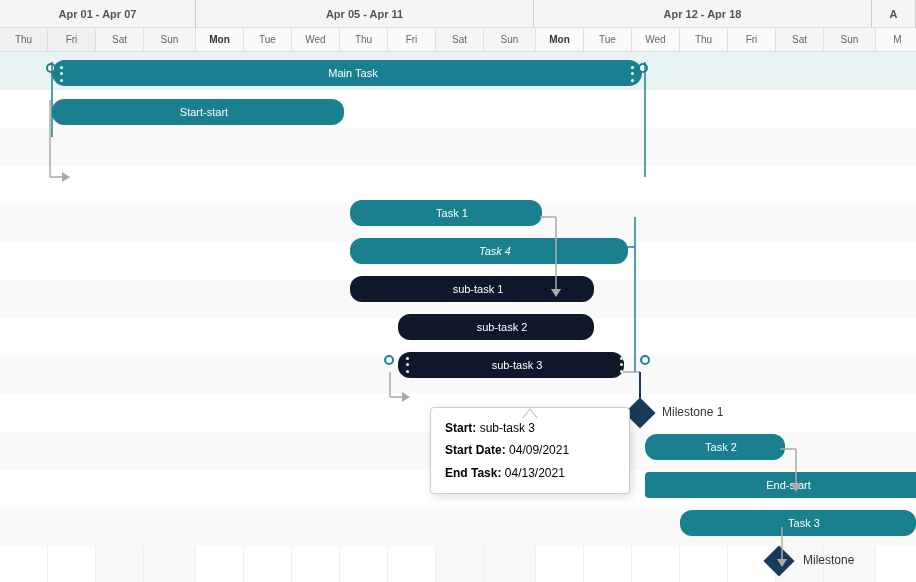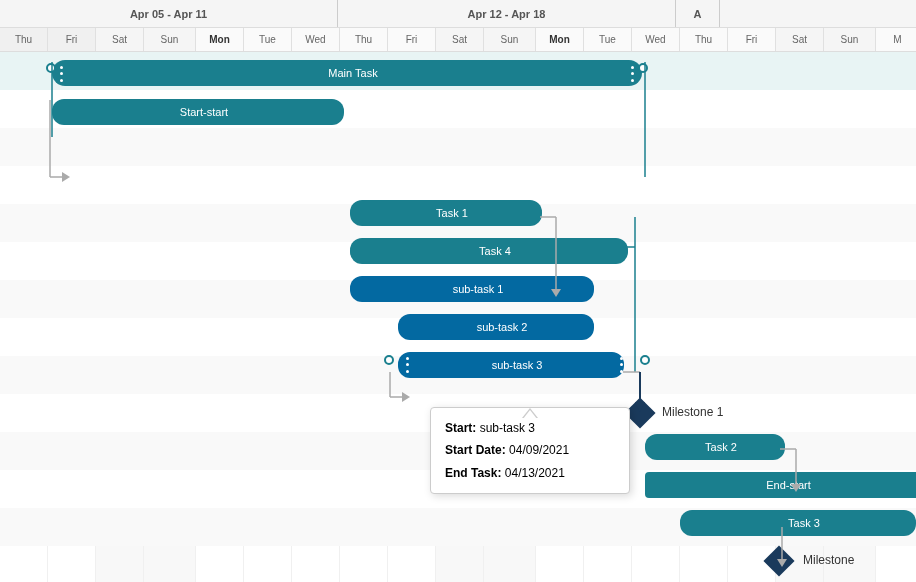--- a/index.html
+++ b/index.html
@@ -84,21 +84,21 @@
       justify-content: center;
       font-size: 11px;
       font-weight: 500;
       color: #fff;
       cursor: pointer;
       white-space: nowrap;
       padding-left: 12px;
     }
 
     .bar-teal { background: #1a7f8e; }
-    .bar-green { background: #0369a1; }
+    .bar-green { background: #0f172a; }
 
     
     .milestone {
       position: absolute;
       width: 22px;
       height: 22px;
       background: #1a3a5c;
       transform: rotate(45deg);
     }
 
@@ -160,20 +160,21 @@
       color: #333;
       font-weight: 400;
     }
   </style>
 </head>
 <body>
 
 <div class="gantt-container">
 
   <div class="header-weeks">
+    <div class="week-cell" style="width:196px">Apr 01 - Apr 07</div>
     <div class="week-cell" style="width:338px">Apr 05 - Apr 11</div>
     <div class="week-cell" style="width:338px">Apr 12 - Apr 18</div>
     <div class="week-cell" style="width:44px">A</div>
   </div>
 
   <div class="header-days">
     <div class="day-cell" style="width:48px;background:#f0f0f0">Thu</div>
     <div class="day-cell" style="width:48px;background:#f0f0f0">Fri</div>
     <div class="day-cell" style="width:48px;background:#f5f5f5">Sat</div>
     <div class="day-cell" style="width:52px;background:#f5f5f5">Sun</div>
@@ -277,21 +278,21 @@
     <div style="position:absolute;left:628px;top:12px;width:8px;height:20px;display:flex;flex-direction:column;justify-content:space-around;align-items:center;">
       <div style="width:3px;height:3px;background:#fff;border-radius:50%"></div>
       <div style="width:3px;height:3px;background:#fff;border-radius:50%"></div>
       <div style="width:3px;height:3px;background:#fff;border-radius:50%"></div>
     </div>
 
     <div class="bar bar-teal" style="left:52px;top:47px;width:292px;height:26px;">Start-start</div>
 
     <div class="bar bar-teal" style="left:350px;top:148px;width:192px;height:26px;">Task 1</div>
 
-    <div class="bar bar-teal" style="left:350px;top:186px;width:278px;height:26px;">Task 4</div>
+    <div class="bar bar-teal" style="left:350px;top:186px;width:278px;height:26px;font-style:italic;">Task 4</div>
 
     <div class="bar bar-green" style="left:350px;top:224px;width:244px;height:26px;">sub-task 1</div>
 
     <div class="bar bar-green" style="left:398px;top:262px;width:196px;height:26px;">sub-task 2</div>
 
     <div class="bar bar-green" style="left:398px;top:300px;width:226px;height:26px;">sub-task 3</div>
     <div class="endpoint" style="left:384px;top:303px;"></div>
     <div class="endpoint" style="left:640px;top:303px;"></div>
 
     <div style="position:absolute;left:403px;top:303px;width:8px;height:20px;display:flex;flex-direction:column;justify-content:space-around;align-items:center;">

